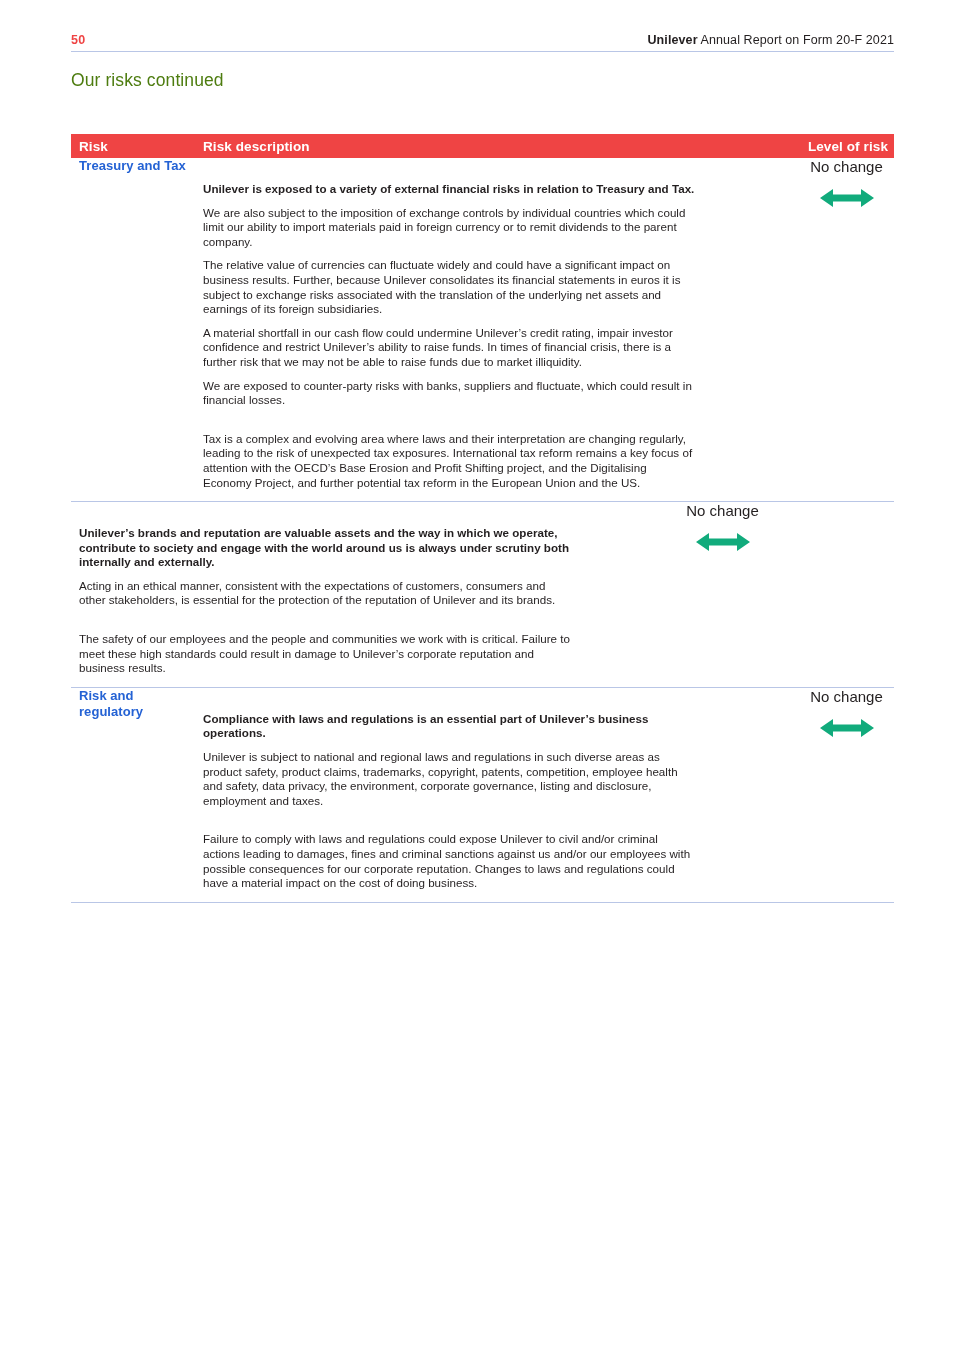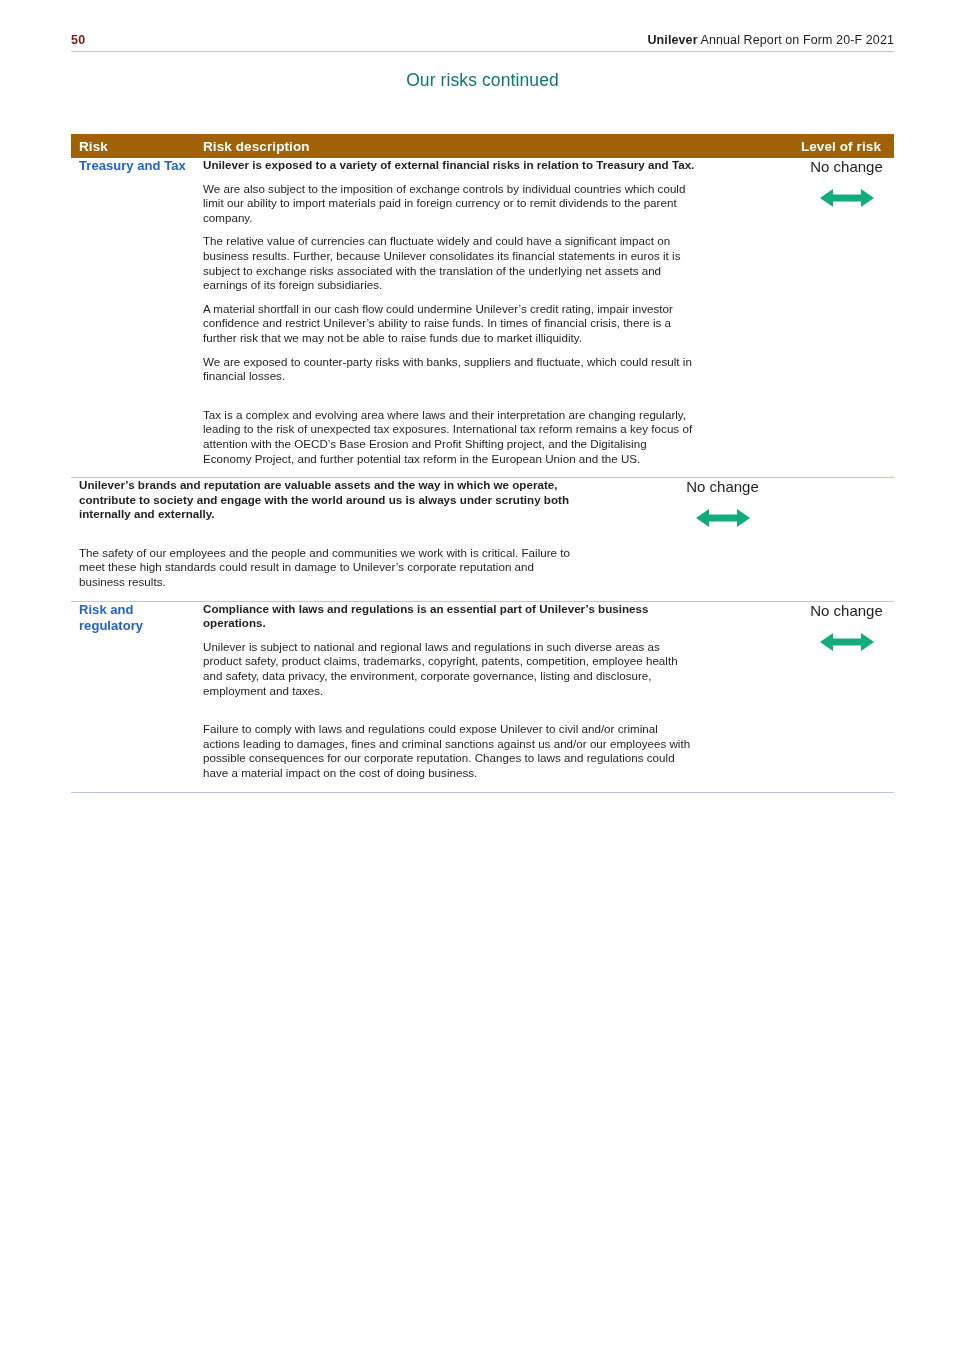--- a/index.html
+++ b/index.html
@@ -27,66 +27,65 @@
     display: flex;
     align-items: flex-end;
     justify-content: space-between;
     padding-top: 33px;
     padding-bottom: 4px;
     border-bottom: 1.5px solid #b9c6e6;
   }
   .folio {
     font-size: 12.5px;
     font-weight: bold;
-    color: #7f1d1d;
+    color: #ef4444;
     letter-spacing: 0.2px;
   }
   .running-title {
     font-size: 12.5px;
     color: #231f20;
     letter-spacing: 0.1px;
   }
   .running-title .brand {
     font-weight: bold;
   }
 
   
   .section-heading {
     margin-top: 18px;
     font-size: 17.5px;
-    color: #0f766e;
+    color: #4d7c0f;
     letter-spacing: 0.1px;
-    text-align: center;
   }
 
   
   .risk-table {
     margin-top: 43px;
     width: 823px;
   }
   .table-head {
     display: flex;
-    background: #a16207;
+    background: #ef4444;
     color: #ffffff;
     height: 24px;
     align-items: center;
     justify-content: flex-end;
   }
   .col-risk      { width: 124px; flex: 0 0 124px; }
   .col-desc      { width: 600px; flex: 0 0 600px; }
   .col-level     { width: 99px;  flex: 0 0 99px; }
 
   .table-head .th {
     font-size: 13.5px;
     font-weight: bold;
     letter-spacing: 0.1px;
   }
   .table-head .col-risk  { padding-left: 8px; box-sizing: border-box; }
   .table-head .col-desc  { padding-left: 8px; box-sizing: border-box; }
-  .table-head .col-level { text-align: right; padding-right: 13px; box-sizing: border-box; }
+  .table-head .col-level { text-align: right; padding-right: 6px; box-sizing: border-box; }
 
   .table-row {
     display: flex;
     border-bottom: 1.5px solid #b9c6e6;
     padding-bottom: 11px;
   }
   .table-row .col-risk {
     padding-left: 8px;
     box-sizing: border-box;
   }
@@ -112,20 +111,21 @@
   .desc p {
     margin: 0 0 9px 0;
     font-size: 11.6px;
     line-height: 1.26;
     color: #231f20;
     letter-spacing: 0.02px;
   }
   .desc p:last-child { margin-bottom: 0; margin-top: 24px; }
   .desc p.lead {
     font-weight: bold;
+    margin-top: 24px;
   }
 
   .level-label {
     font-size: 15px;
     color: #231f20;
     line-height: 1.2;
     white-space: nowrap;
   }
   .level-arrow {
     margin-top: 12px;
@@ -173,20 +173,21 @@
             <div class="level-arrow">
               <svg width="54" height="20" viewBox="0 0 54 20" aria-hidden="true">
                 <path d="M0 10 L13 1 L13 6.6 L41 6.6 L41 1 L54 10 L41 19 L41 13.4 L13 13.4 L13 19 Z" fill="#11ab7c"></path>
               </svg>
             </div>
           </div>
         </div>
         <div class="table-row">
           <div class="col-desc desc">
             <p class="lead">Unilever’s brands and reputation are valuable assets and the way in which we operate, contribute to society and engage with the world around us is always under scrutiny both internally and externally.</p>
+            <p>Acting in an ethical manner, consistent with the expectations of customers, consumers and other stakeholders, is essential for the protection of the reputation of Unilever and its brands.</p>
             <p>The safety of our employees and the people and communities we work with is critical. Failure to meet these high standards could result in damage to Unilever’s corporate reputation and business results.</p>
           </div>
           <div class="col-level">
             <div class="level-label">No change</div>
             <div class="level-arrow">
               <svg width="54" height="20" viewBox="0 0 54 20" aria-hidden="true">
                 <path d="M0 10 L13 1 L13 6.6 L41 6.6 L41 1 L54 10 L41 19 L41 13.4 L13 13.4 L13 19 Z" fill="#11ab7c"></path>
               </svg>
             </div>
           </div>

